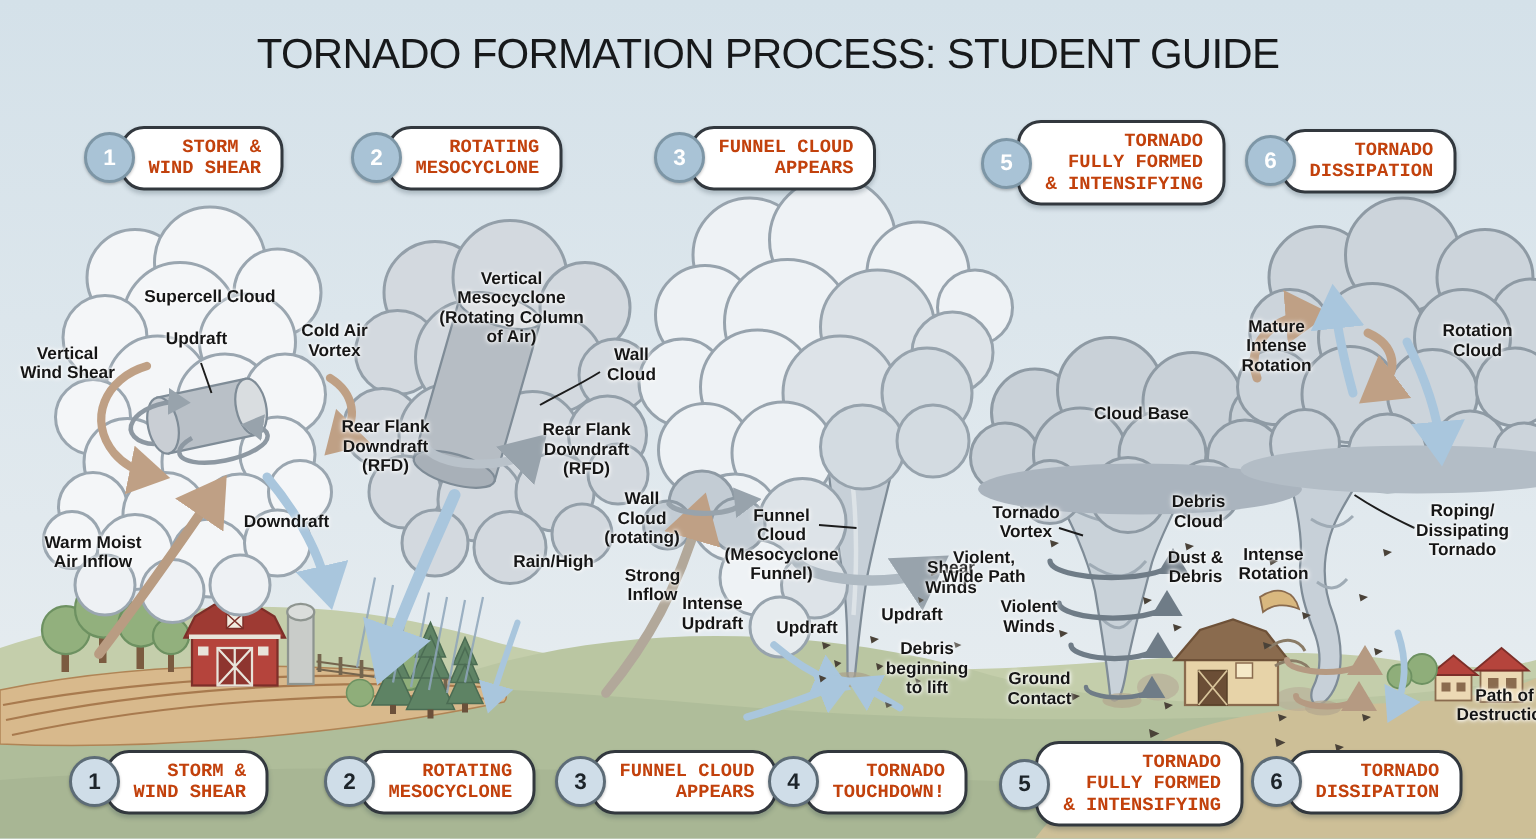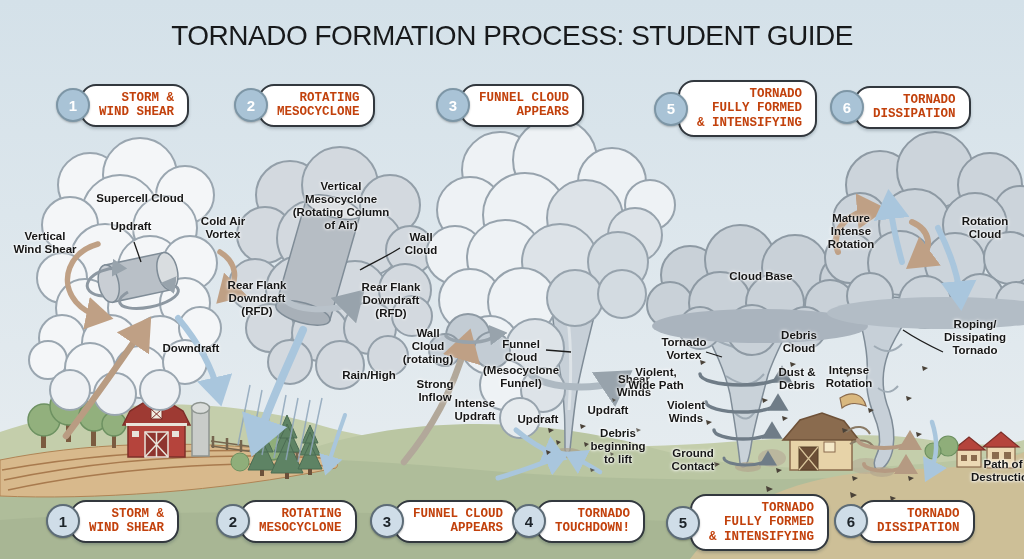--- a/index.html
+++ b/index.html
@@ -388,20 +388,22 @@
   <span class="pill">TORNADO
 DISSIPATION</span>
 </div>
 
 <div class="ann" style="left:85px;top:192px;width:110px">Supercell Cloud</div>
 <div class="ann" style="left:101px;top:220px;width:60px">Updraft</div>
 <div class="ann" style="left:187px;top:215px;width:72px">Cold Air
 Vortex</div>
 <div class="ann" style="left:2px;top:230px;width:86px">Vertical
 Wind Shear</div>
+<div class="ann" style="left:15px;top:356px;width:94px">Warm Moist
+Air Inflow</div>
 <div class="ann" style="left:151px;top:342px;width:80px">Downdraft</div>
 <div class="ann" style="left:278px;top:180px;width:126px">Vertical
 Mesocyclone
 (Rotating Column
 of Air)</div>
 <div class="ann" style="left:395px;top:231px;width:52px">Wall
 Cloud</div>
 <div class="ann" style="left:213px;top:279px;width:88px">Rear Flank
 Downdraft
 (RFD)</div>
@@ -438,21 +440,21 @@
 Contact</div>
 <div class="ann" style="left:769px;top:329px;width:60px">Debris
 Cloud</div>
 <div class="ann" style="left:766px;top:366px;width:62px">Dust &amp;
 Debris</div>
 <div class="ann" style="left:814px;top:212px;width:74px">Mature
 Intense
 Rotation</div>
 <div class="ann" style="left:947px;top:215px;width:76px">Rotation
 Cloud</div>
-<div class="ann" style="left:929px;top:318px;width:92px">Roping/
+<div class="ann" style="left:929px;top:335px;width:92px">Roping/
 Dissipating
 Tornado</div>
 <div class="ann" style="left:814px;top:364px;width:70px">Intense
 Rotation</div>
 <div class="ann" style="left:960px;top:458px;width:86px">Path of
 Destruction</div>
 
 </div>
 
 </body></html>

